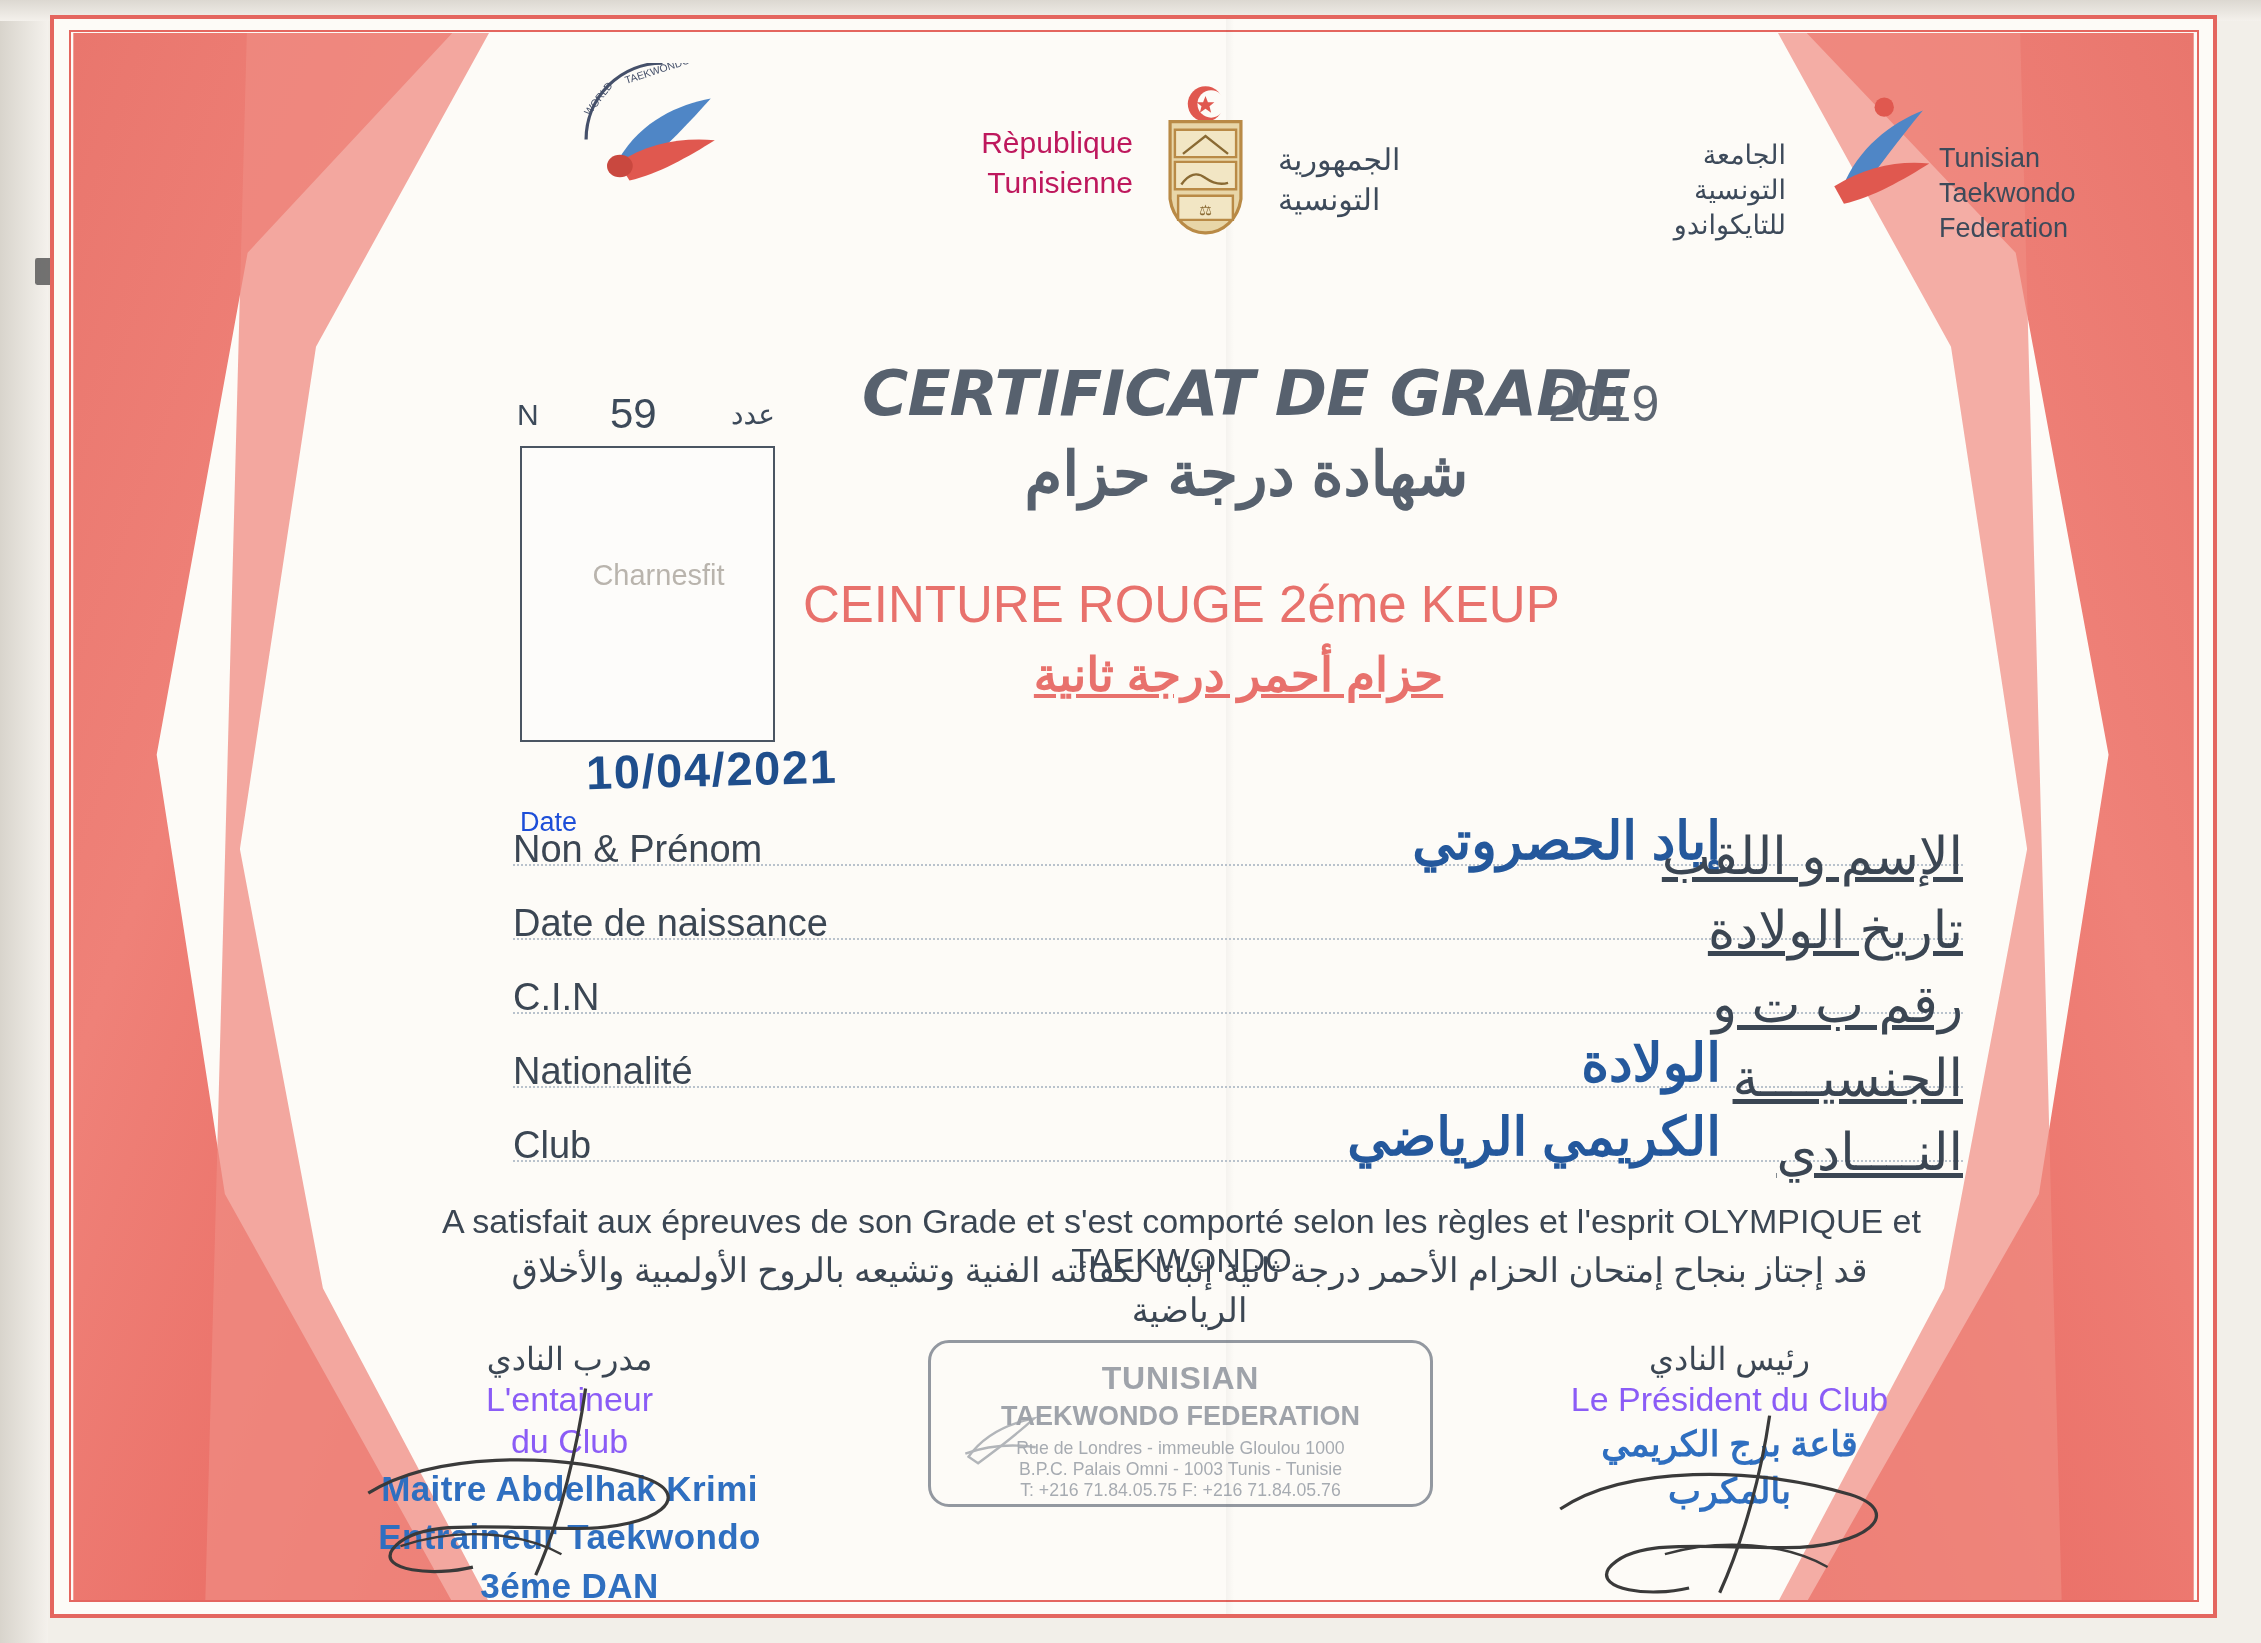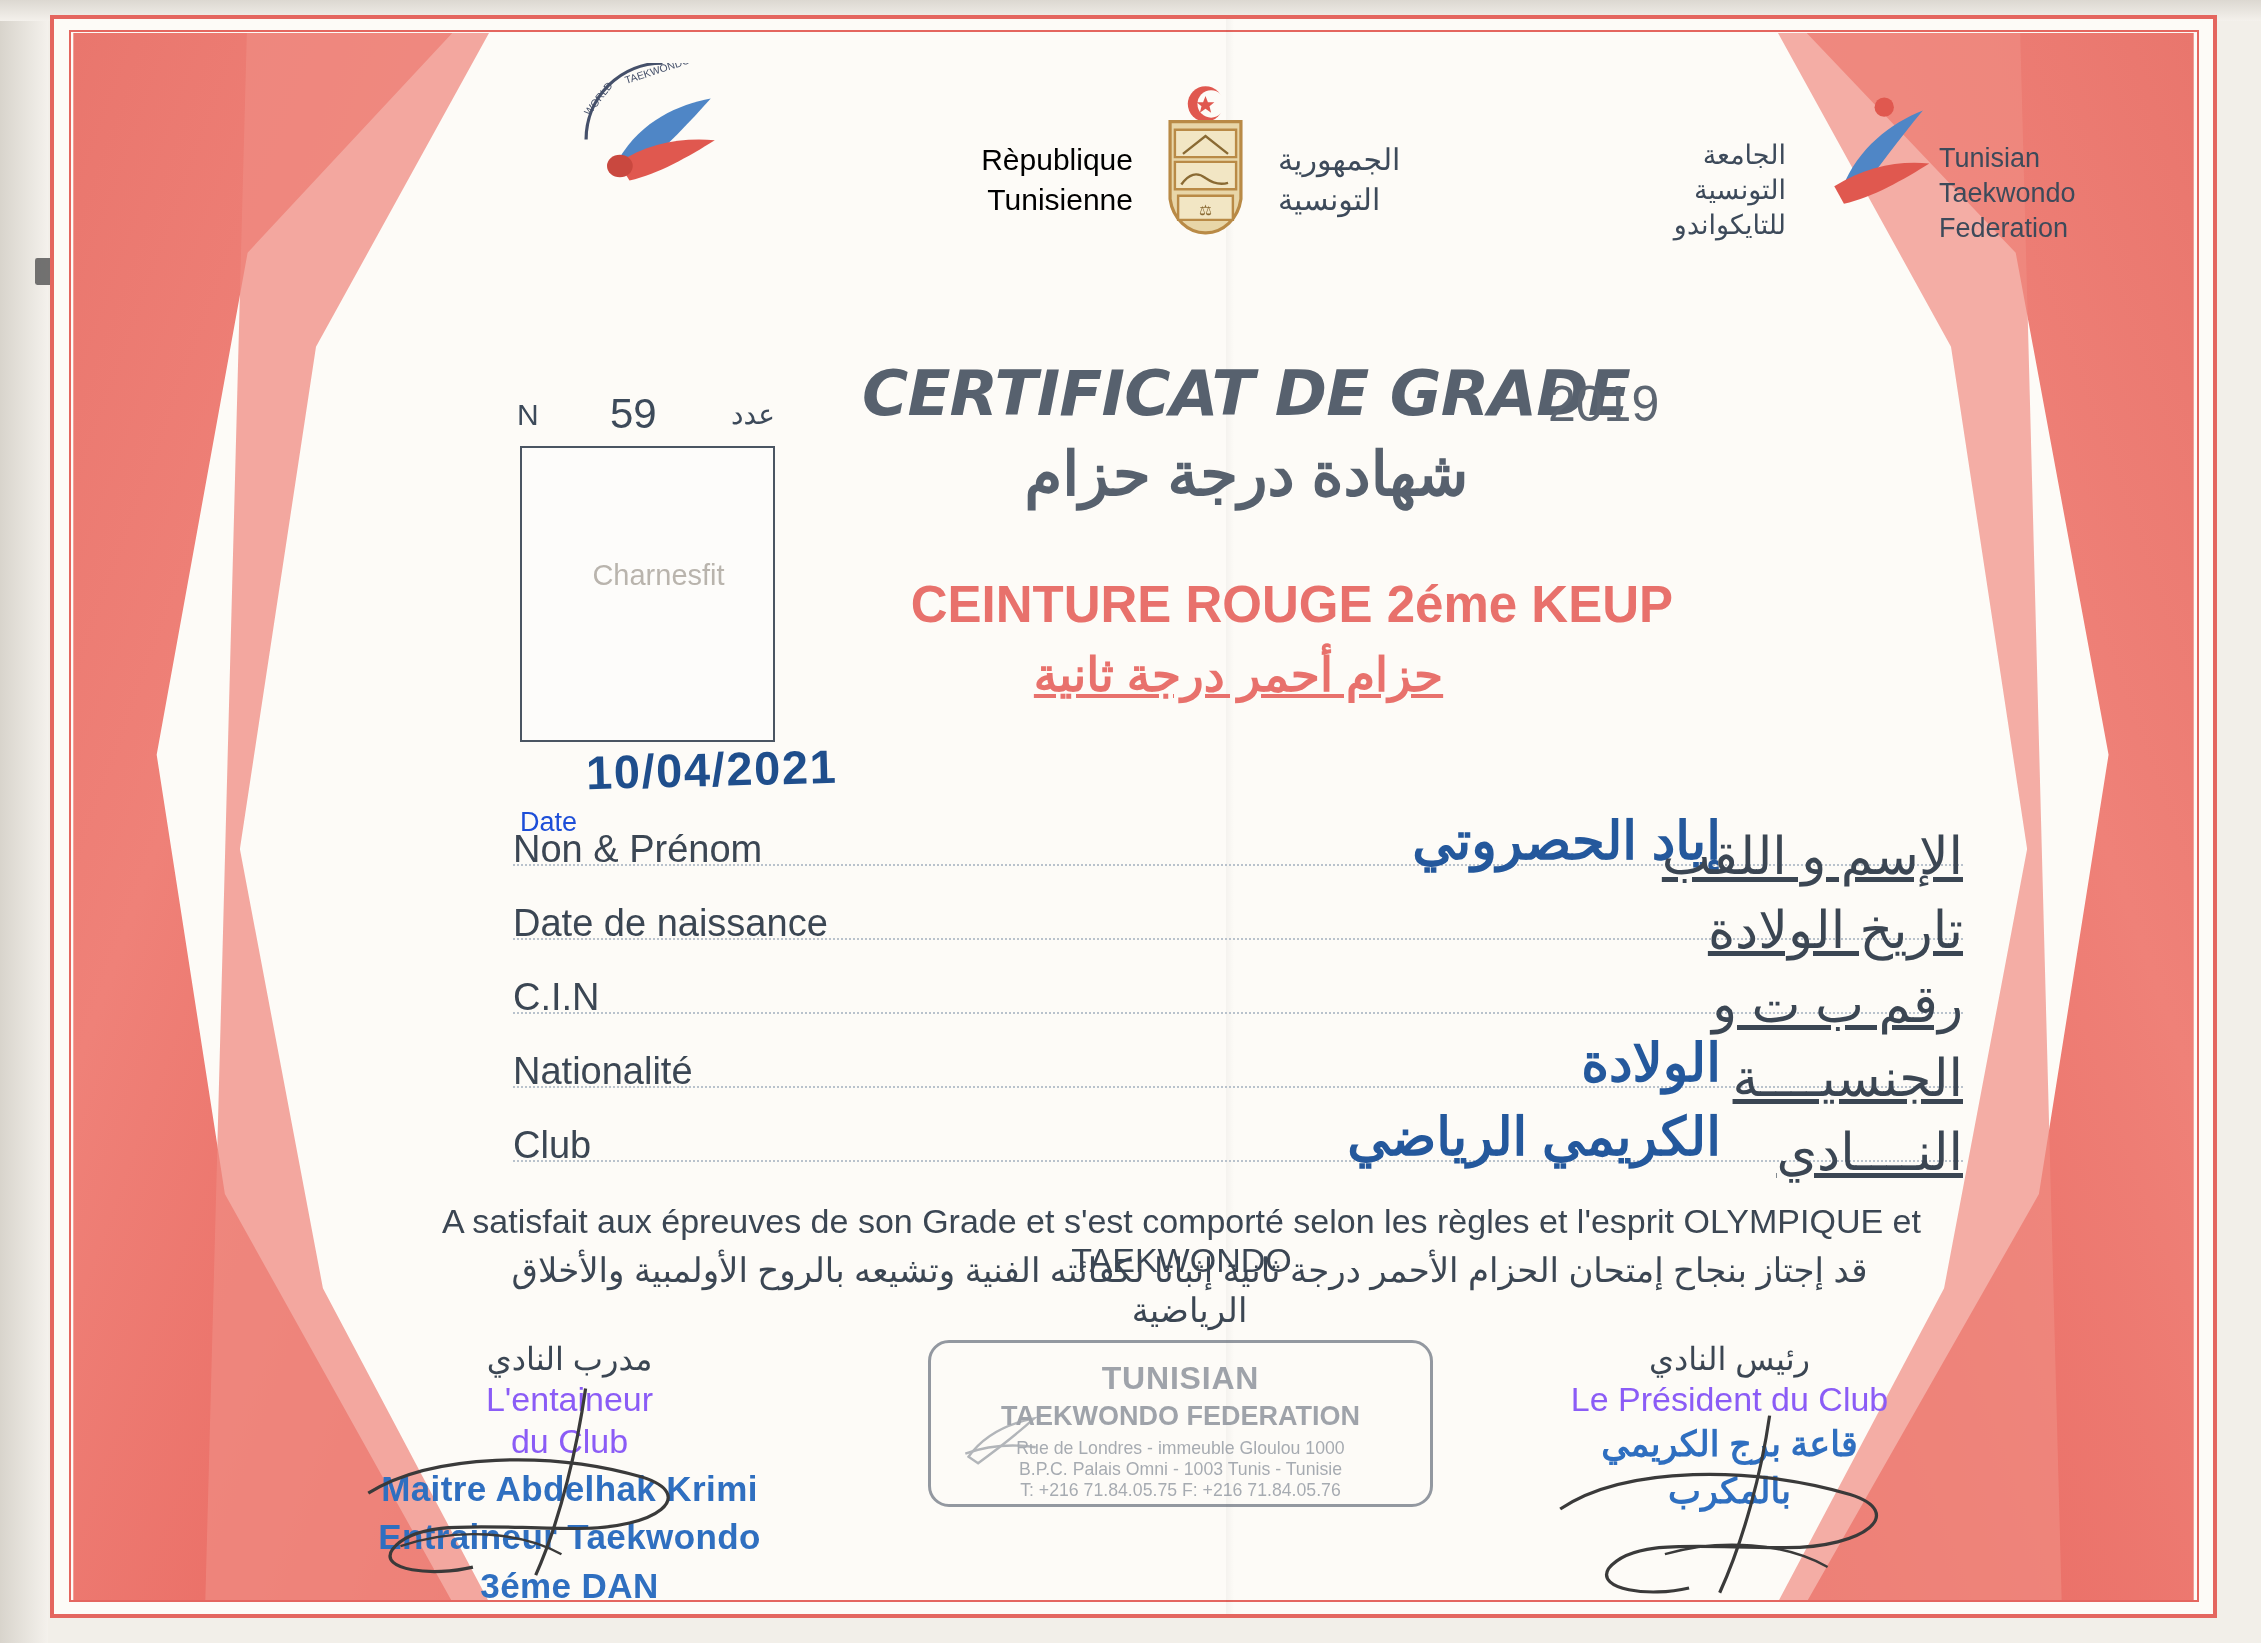--- a/index.html
+++ b/index.html
@@ -123,25 +123,25 @@
     left: 516px; top: 44px;
     width: 185px; height: 153px;
   }
   .logo-emblem {
     position: absolute;
     left: 1079px; top: 64px;
     width: 145px; height: 153px;
   }
   .rep-fr {
     position: absolute;
-    left: 910px; top: 121px;
+    left: 910px; top: 104px;
     width: 169px;
     text-align: right;
     font-size: 30px;
-    color: #000000;
+    color: #be185d;
     line-height: 1.35;
   }
   .rep-ar {
     position: absolute;
     left: 1224px; top: 121px;
     width: 169px;
     text-align: left;
     direction: rtl;
     font-size: 30px;
     color: #3d4a5a;
@@ -199,23 +199,23 @@
     text-align: center;
     direction: rtl;
     font-size: 61px;
     font-weight: bold;
     color: #57616e;
   }
   .belt-fr {
     position: absolute;
     left: 749px; top: 556px;
     width: 870px;
-    text-align: right;
+    text-align: left;
     font-size: 51px;
-    font-weight: bold;
+    font-weight: normal;
     color: #e8716c;
     white-space: nowrap;
   }
   .belt-ar {
     position: absolute;
     left: 814px; top: 628px;
     width: 741px;
     text-align: center;
     direction: rtl;
     font-size: 47px;

